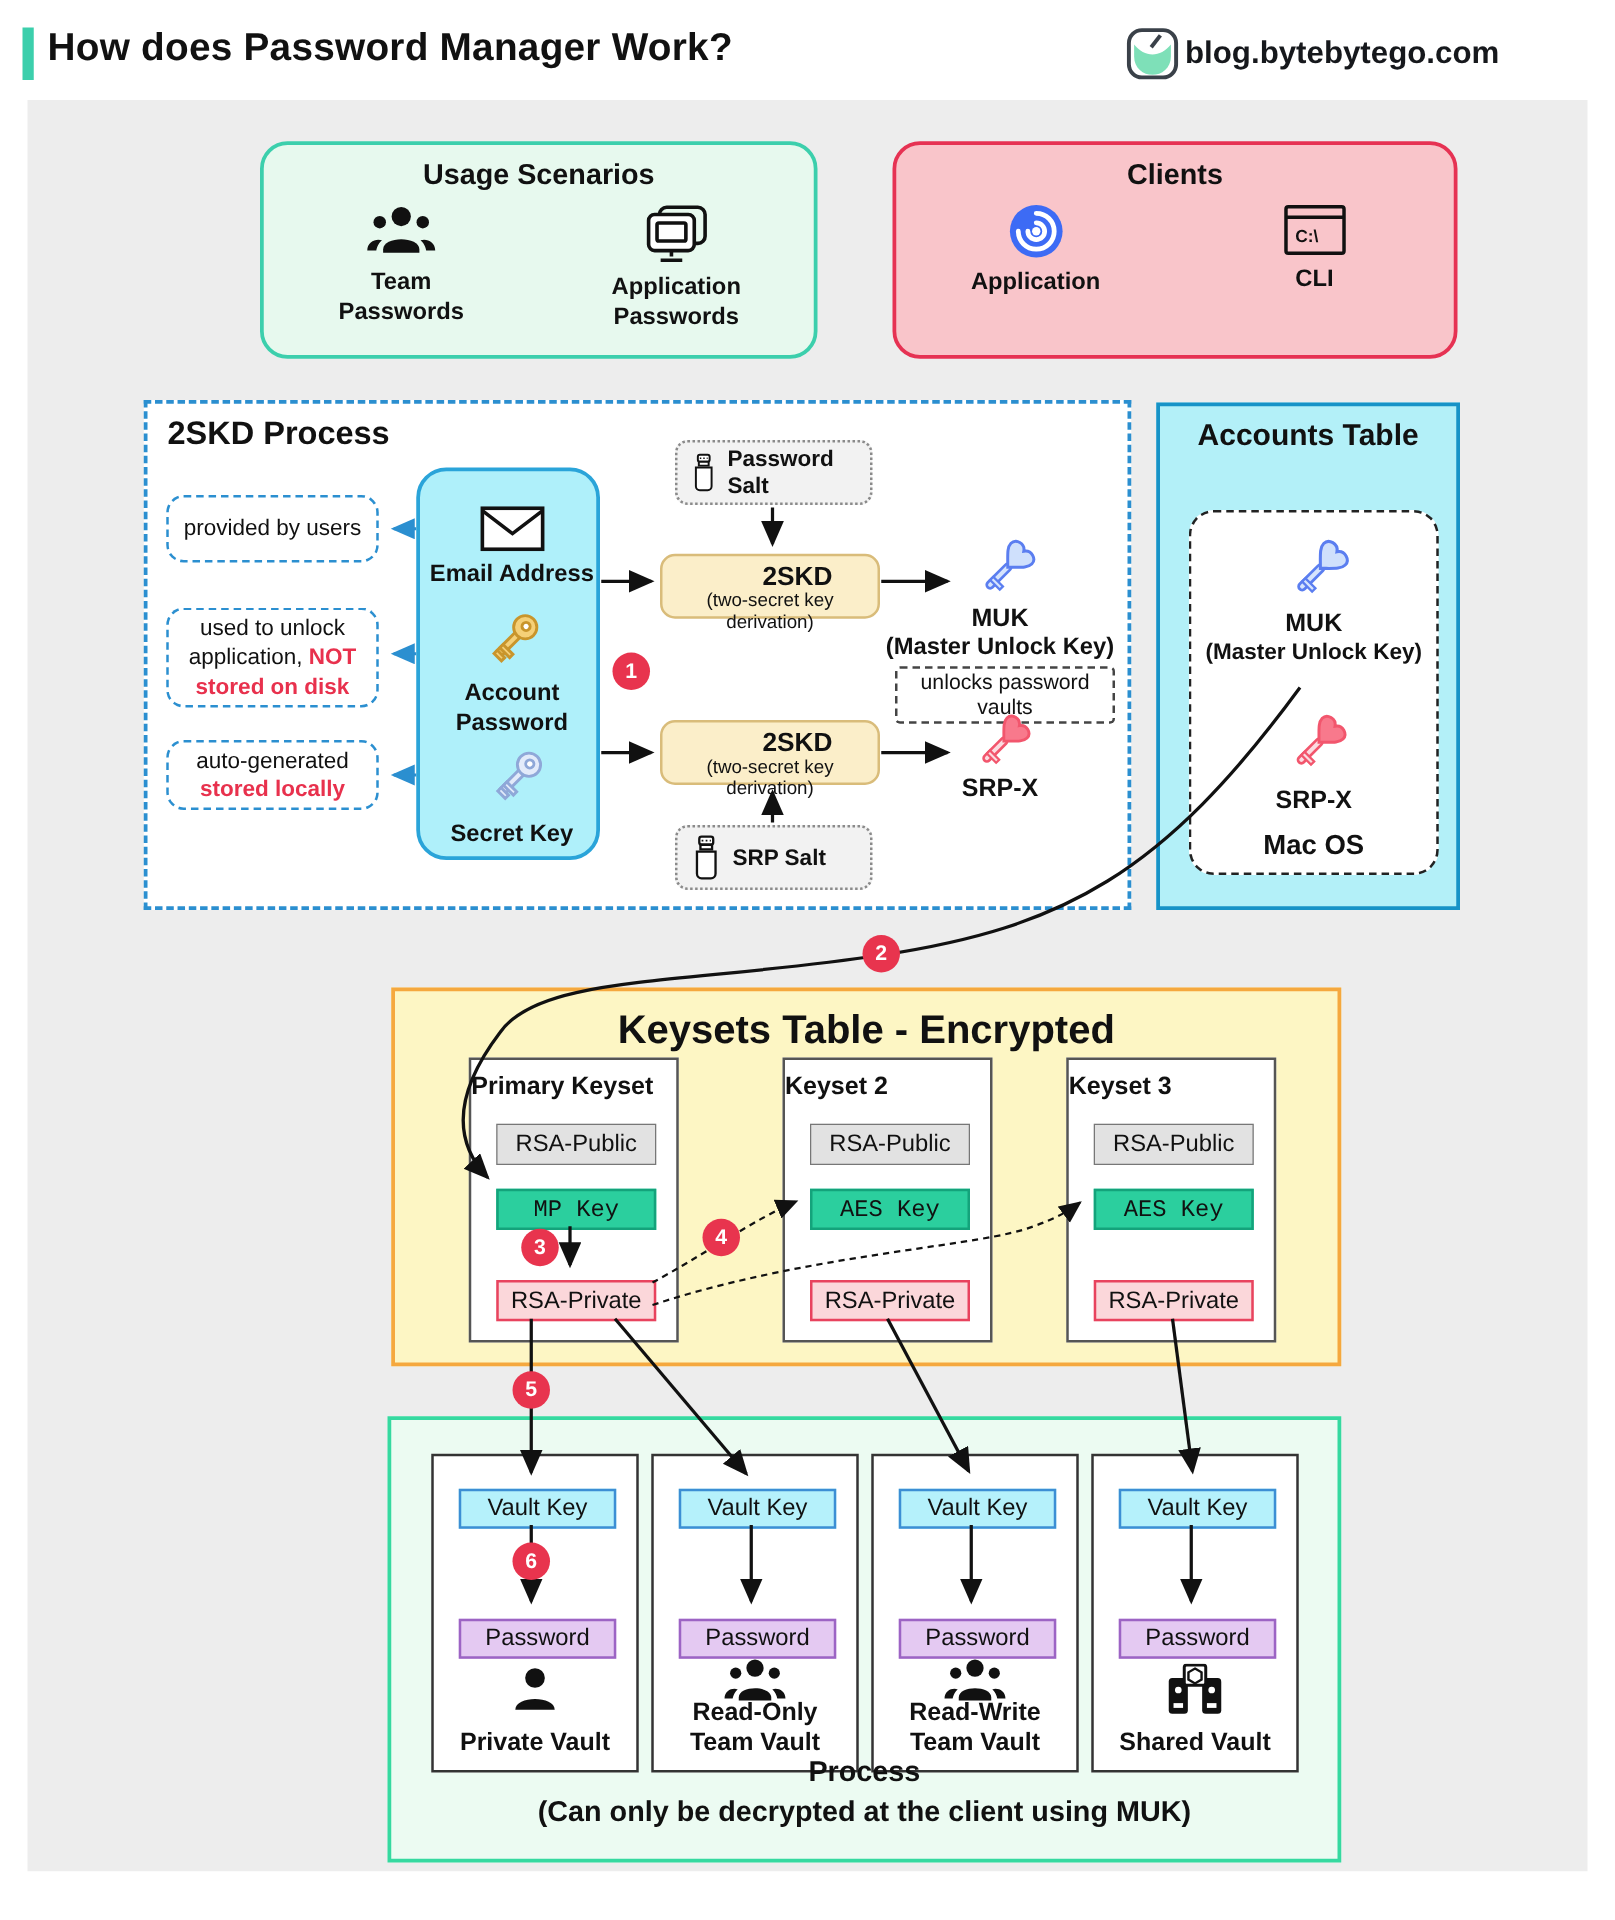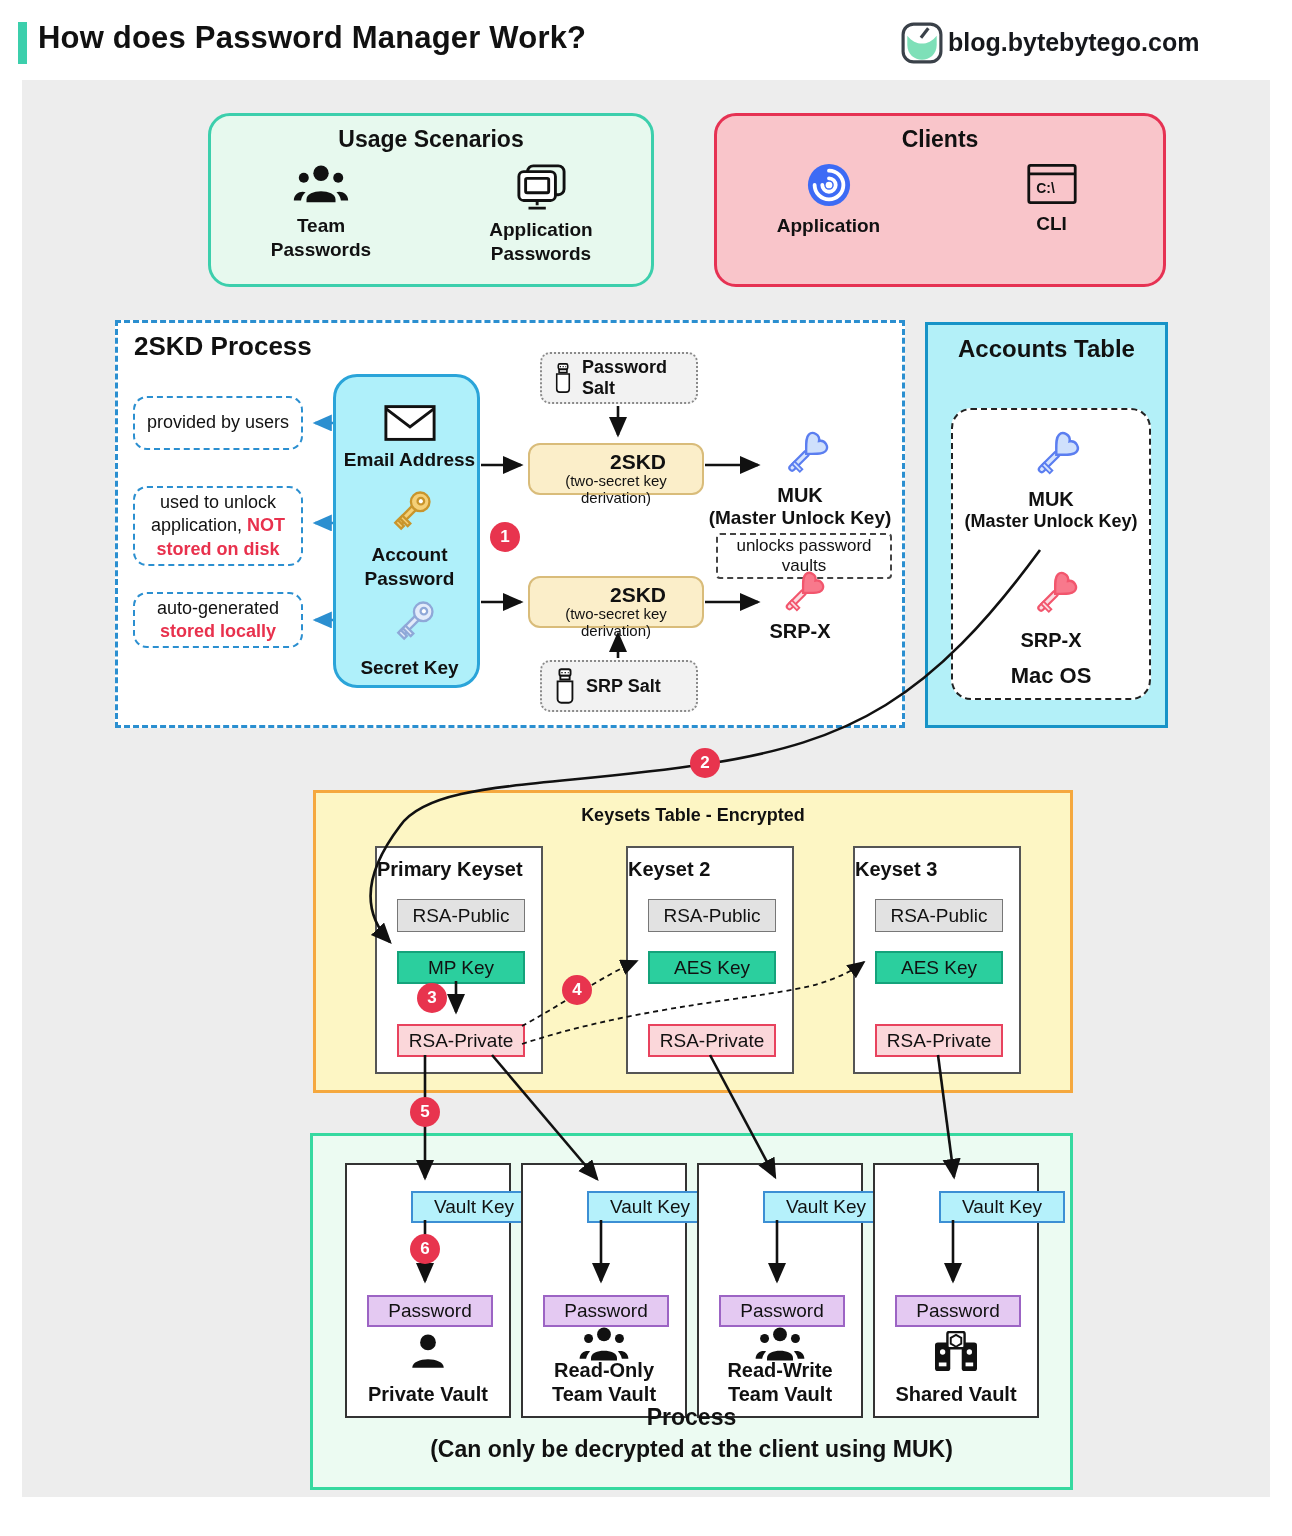--- a/index.html
+++ b/index.html
@@ -37,27 +37,27 @@
             border:3px solid #1793c7;box-sizing:border-box;}
   .acc-inner{position:absolute;left:23px;top:83px;width:200px;height:292px;background:#fff;
              border:2.5px dashed #222;border-radius:20px;box-sizing:border-box;}
   .keysets{position:absolute;left:313px;top:790px;width:760px;height:303px;background:#fdf6c4;
            border:3.5px solid #f5a83e;box-sizing:border-box;}
   .kbox{position:absolute;top:53px;width:168px;height:228px;background:#fff;border:2px solid #555;box-sizing:border-box;}
   .kbox .kname{position:absolute;left:0;right:0;top:10px;text-align:left;font-size:20px;font-weight:bold;}
   .chip{position:absolute;left:20px;width:128px;height:33px;display:flex;align-items:center;justify-content:center;
         font-size:19px;box-sizing:border-box;}
   .chip.pub{top:51px;background:#e2e2e2;border:1.5px solid #777;}
-  .chip.mid{top:103px;background:#2bcf9e;border:2px solid #14a37b;}
+  .chip.mid{top:103px;background:#2bcf9e;border:2px solid #14a37b;font-family:Liberation Mono, monospace;}
   .chip.prv{top:176px;background:#fbd7da;border:2.5px solid #e8435e;}
   .vaults{position:absolute;left:310px;top:1133px;width:763px;height:357px;background:#ecfbf2;
           border:3.5px solid #36d9a0;box-sizing:border-box;}
   .vbox{position:absolute;top:27px;width:166px;height:255px;background:#fff;border:2px solid #333;box-sizing:border-box;}
   .vchip{position:absolute;left:20px;width:126px;height:32px;display:flex;align-items:center;justify-content:center;font-size:19px;box-sizing:border-box;}
-  .vchip.key{top:26px;background:#b5f1fb;border:2px solid #3c8fd4;margin-left:44px;}
+  .vchip.key{top:26px;background:#b5f1fb;border:2px solid #3c8fd4;}
   .vchip.pw{top:130px;background:#e4c9f2;border:2px solid #9c64c4;}
   .vicon{position:absolute;left:0;right:0;top:166px;display:flex;justify-content:center;}
   .vname{position:absolute;left:4px;right:4px;bottom:10px;text-align:center;font-size:20px;font-weight:bold;line-height:1.2;}
   .vcap{position:absolute;left:0;right:0;text-align:center;font-size:23px;font-weight:bold;}
   .badge{position:absolute;width:30px;height:30px;border-radius:50%;background:#e8344e;color:#fff;
          display:flex;align-items:center;justify-content:center;font-size:17px;font-weight:bold;z-index:6;}
   svg.overlay{position:absolute;left:0;top:0;z-index:5;pointer-events:none;}
   .icn{display:block;}
 </style>
 </head>
@@ -236,21 +236,21 @@
           <rect x="29" y="42" width="12" height="4" fill="#fbdce1" stroke="#f2566d" stroke-width="2"></rect>
           <path d="M32 27C24 19 19 15 19 10c0-6 9-9 13-3 4-6 13-3 13 3 0 5-5 9-13 17z" fill="#f8798c" stroke="#f2566d" stroke-width="2.6"></path>
           </g>
         </svg>
       <div class="keylab" style="left:0;width:196px;top:219px;font-size:20px">SRP-X</div>
       <div class="keylab" style="left:0;width:196px;top:253px;font-size:22px">Mac OS</div>
     </div>
   </div>
 
   <div class="keysets">
-    <div class="sec-title" style="font-size:18px;top:12px">Keysets Table - Encrypted</div>
+    <div class="sec-title" style="font-size:32px;top:12px">Keysets Table - Encrypted</div>
     <div class="kbox" style="left:59px">
       <div class="kname">Primary Keyset</div>
       <div class="chip pub">RSA-Public</div>
       <div class="chip mid">MP Key</div>
       <div class="chip prv">RSA-Private</div>
     </div>
     <div class="kbox" style="left:310px">
       <div class="kname">Keyset 2</div>
       <div class="chip pub">RSA-Public</div>
       <div class="chip mid">AES Key</div>

